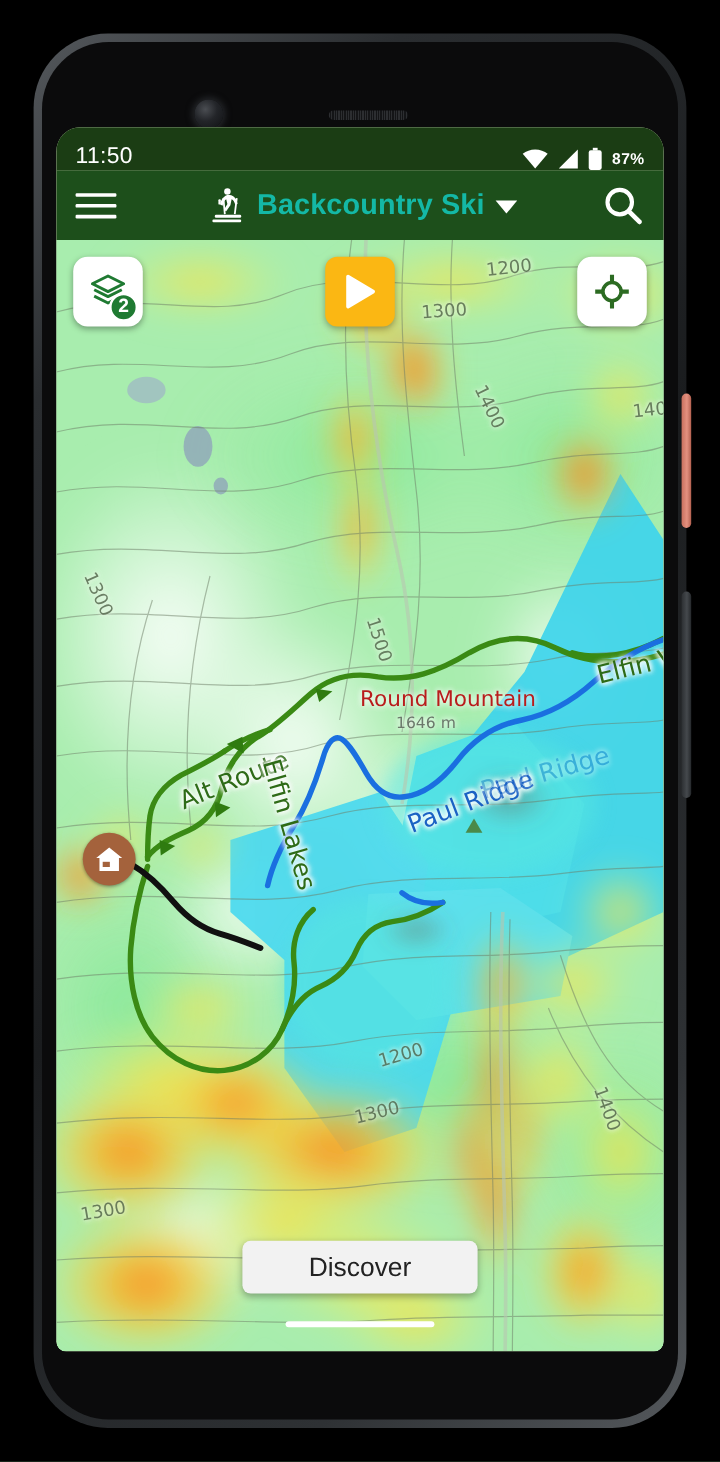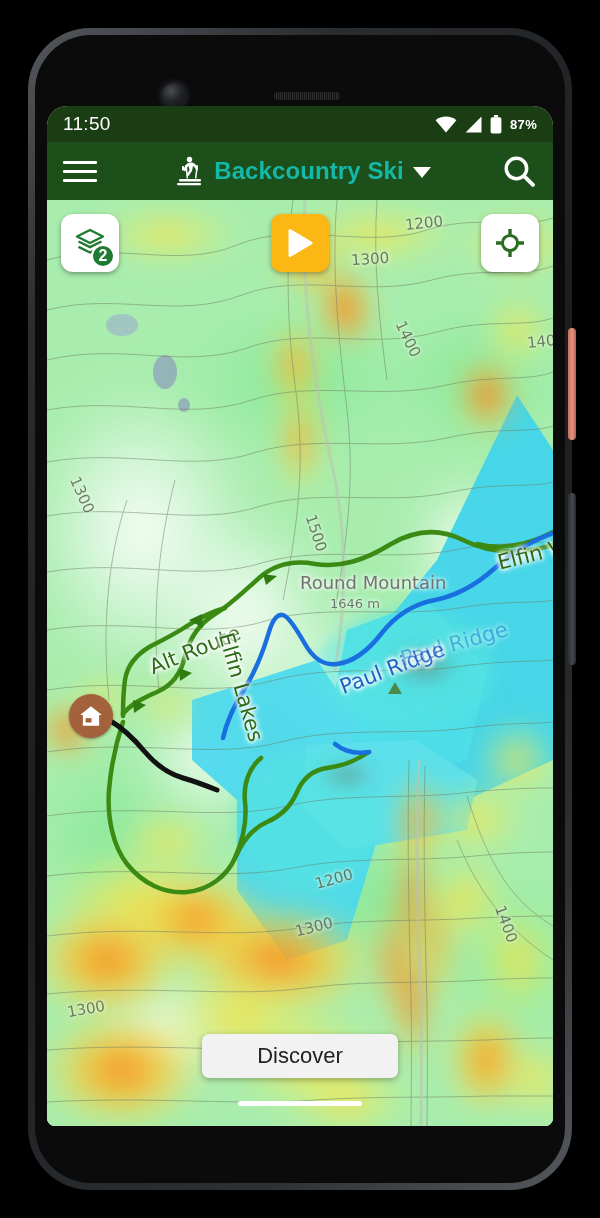--- a/index.html
+++ b/index.html
@@ -70,21 +70,21 @@
     overflow: hidden;
     background: #cfe9b9;
   }
 
   
   #status-bar {
     position: relative;
     height: 36px;
     background: #1b3d14;
     color: #fff;
-    display: flex; align-items: center;
+    display: flex; align-items: flex-end;
     padding: 0 16px;
     font-size: 19px; font-weight: 500;
     letter-spacing: .3px;
   }
   #status-bar-time { flex: 0 0 auto; }
   #status-icons {
     margin-left: auto;
     display: flex; align-items: center; gap: 7px;
   }
   #status-icons svg { display: block; }
@@ -187,21 +187,21 @@
     background: #fff;
   }
 
   
   .map-label {
     position: absolute;
     pointer-events: none;
     white-space: nowrap;
     font-family: "DejaVu Sans", sans-serif;
   }
-  .peak-name { font-size: 18px; color: #737373; text-shadow: 0 0 5px rgba(255,255,255,.9),0 0 5px rgba(255,255,255,.9); }
+  .peak-name { font-size: 18px; color: #b91c1c; text-shadow: 0 0 5px rgba(255,255,255,.9),0 0 5px rgba(255,255,255,.9); }
   .peak-elev { font-size: 13px; color: #6b786b; text-shadow: 0 0 5px rgba(255,255,255,.9),0 0 5px rgba(255,255,255,.9); }
   .trail-label-green {
     font-size: 21px; font-weight: 500; color: #2e6b17;
     text-shadow: 0 0 4px #fff,0 0 4px #fff,0 0 6px #fff,0 0 6px #fff;
   }
   .trail-label-blue {
     font-size: 21px; font-weight: 500; color: #1a62c4;
     text-shadow: 0 0 4px #fff,0 0 4px #fff,0 0 6px #fff,0 0 6px #fff;
   }
   .trail-label-faded { opacity: .35; }

